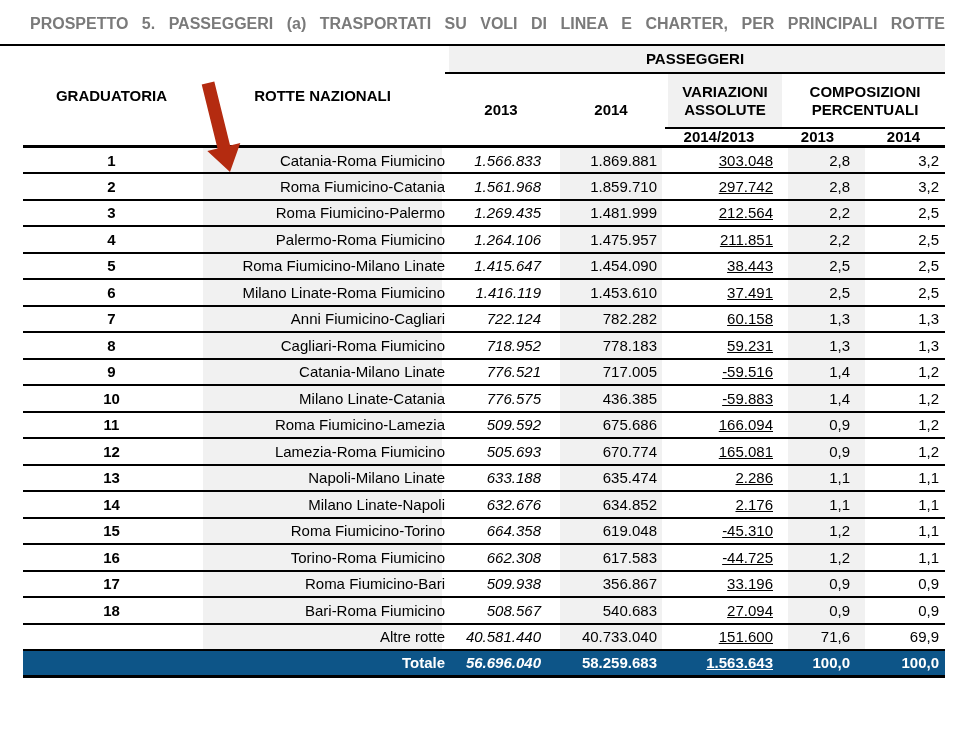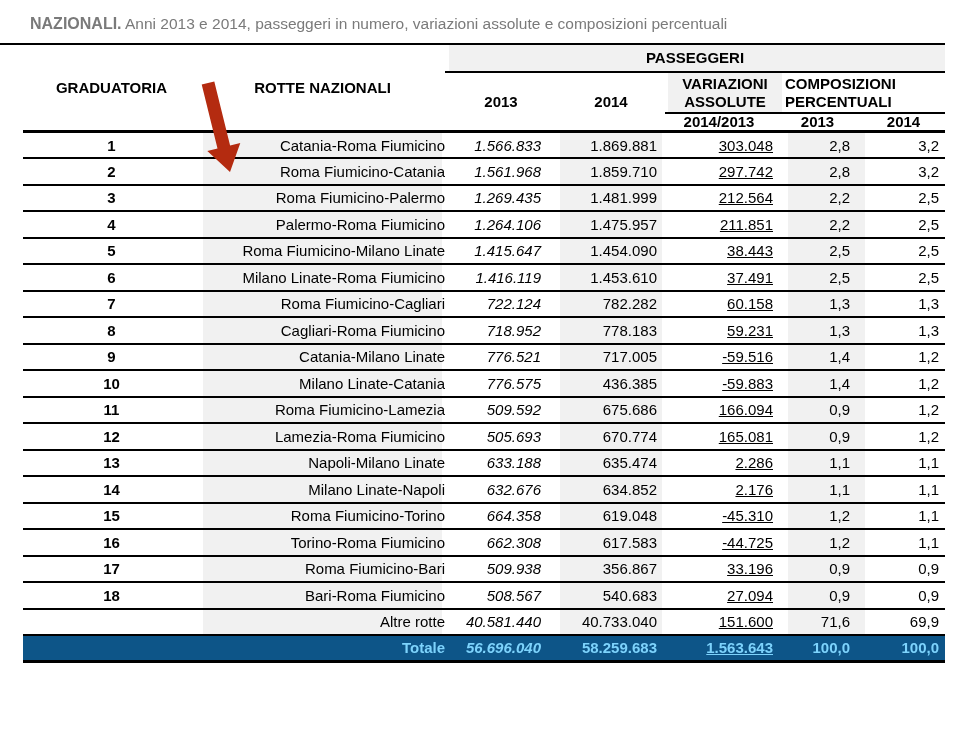--- a/index.html
+++ b/index.html
@@ -29,35 +29,35 @@
   
   table{
     border-collapse:collapse;table-layout:fixed;
     margin-left:23px;width:922px;
     font-size:15px;
   }
   th,td{font-weight:normal;padding:0;vertical-align:middle;overflow:hidden;white-space:nowrap;}
   
   thead th{font-weight:bold;line-height:18px;}
   .hr1 th{height:27px;}
-  .hr2 th{height:41px;}
+  .hr2 th{height:55px;}
   .hr3 th{height:18px;line-height:16px;}
   .h-pass{
     background:var(--band-gray);text-align:center;
     border-bottom:2px solid var(--line-black);
     box-shadow:inset 4px 0 0 #fff;
   }
   .h-rank,.h-route{text-align:center;vertical-align:middle;}
   .h-y{text-align:center;vertical-align:middle;}
   .h-var{
     background:var(--band-gray);text-align:center;
     border-bottom:2px solid var(--line-black);
     box-shadow:inset 3px 0 0 #fff,inset -3px 0 0 #fff;
   }
-  .h-comp{text-align:left;border-bottom:2px solid var(--line-black);}
+  .h-comp{text-align:center;border-bottom:2px solid var(--line-black);}
   .two-line span{display:block;}
   .h-sub{}
   .h-sub-var{padding-right:12px;}
   .h-sub-c2013{padding-right:18px;}
   .h-sub-c2014{padding-right:6px;}
   
   tbody td{height:26.5px;border-bottom:2px solid var(--line-black);}
   tbody tr:first-child td{border-top:3px solid var(--line-black);}
   .c-rank{text-align:center;font-weight:bold;}
   .c-route{text-align:right;padding-left:27px;}
@@ -66,31 +66,31 @@
   .c-p2014{padding-right:8px;}
   .c-var{padding-right:12px;text-decoration:underline;}
   .c-pct{text-align:right;font-weight:normal;}
   .c-c2013{padding-right:18px;}
   .c-c2014{padding-right:6px;}
   .band{
     background:var(--band-gray);
     box-shadow:inset 3px 0 0 #fff,inset -3px 0 0 #fff;
   }
   .totale-row td{
-    background:var(--accent-blue);color:#7dd3fc;font-weight:bold;
+    background:var(--accent-blue);color:#ffffff;font-weight:bold;
     border-bottom:3px solid var(--line-black);box-shadow:none;height:26px;
   }
   
   .arrow-overlay{position:absolute;left:195px;top:78px;width:60px;height:100px;z-index:3;}
 </style>
 </head>
 <body>
 
 <div class="title-block">
-  <div class="title-line2"><span class="b">NAZIONALI.</span><span> Anni 2013 e 2014, passeggeri in numero, variazioni assolute e composizioni percentuali</span></div>
+  <div class="title-line1">PROSPETTO 5. PASSEGGERI (a) TRASPORTATI SU VOLI DI LINEA E CHARTER, PER PRINCIPALI ROTTE</div>
 </div>
 <div class="title-rule"></div>
 
 <svg class="arrow-overlay" viewBox="0 0 60 100" aria-hidden="true">
   <polygon points="6.7,6.6 22.5,70.6 12.3,73.1 35,94 45.3,64.9 35.1,67.4 19.3,3.4" fill="#b42b10"></polygon>
 </svg>
 
 <table>
   <colgroup>
     <col style="width:177px">
@@ -175,21 +175,21 @@
     <td class="c-rank">6</td>
     <td class="c-route band">Milano Linate-Roma Fiumicino</td>
     <td class="c-num c-p2013">1.416.119</td>
     <td class="c-num c-p2014 band">1.453.610</td>
     <td class="c-num c-var">37.491</td>
     <td class="c-pct c-c2013 band">2,5</td>
     <td class="c-pct c-c2014">2,5</td>
   </tr>
       <tr>
     <td class="c-rank">7</td>
-    <td class="c-route band">Roma Fiumicino-Cagliari</td>
+    <td class="c-route band">Anni Fiumicino-Cagliari</td>
     <td class="c-num c-p2013">722.124</td>
     <td class="c-num c-p2014 band">782.282</td>
     <td class="c-num c-var">60.158</td>
     <td class="c-pct c-c2013 band">1,3</td>
     <td class="c-pct c-c2014">1,3</td>
   </tr>
       <tr>
     <td class="c-rank">8</td>
     <td class="c-route band">Cagliari-Roma Fiumicino</td>
     <td class="c-num c-p2013">718.952</td>

